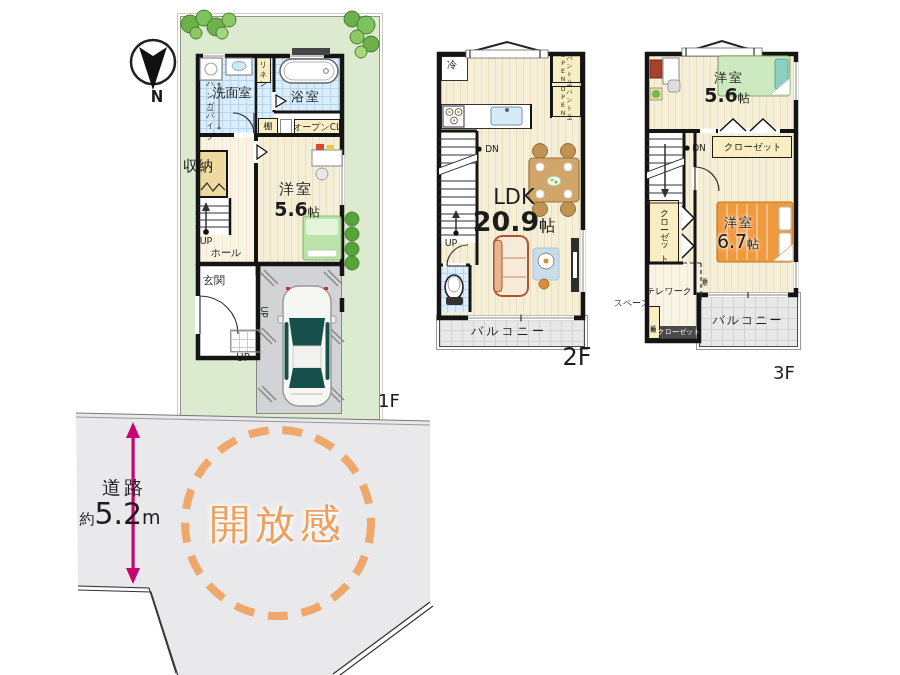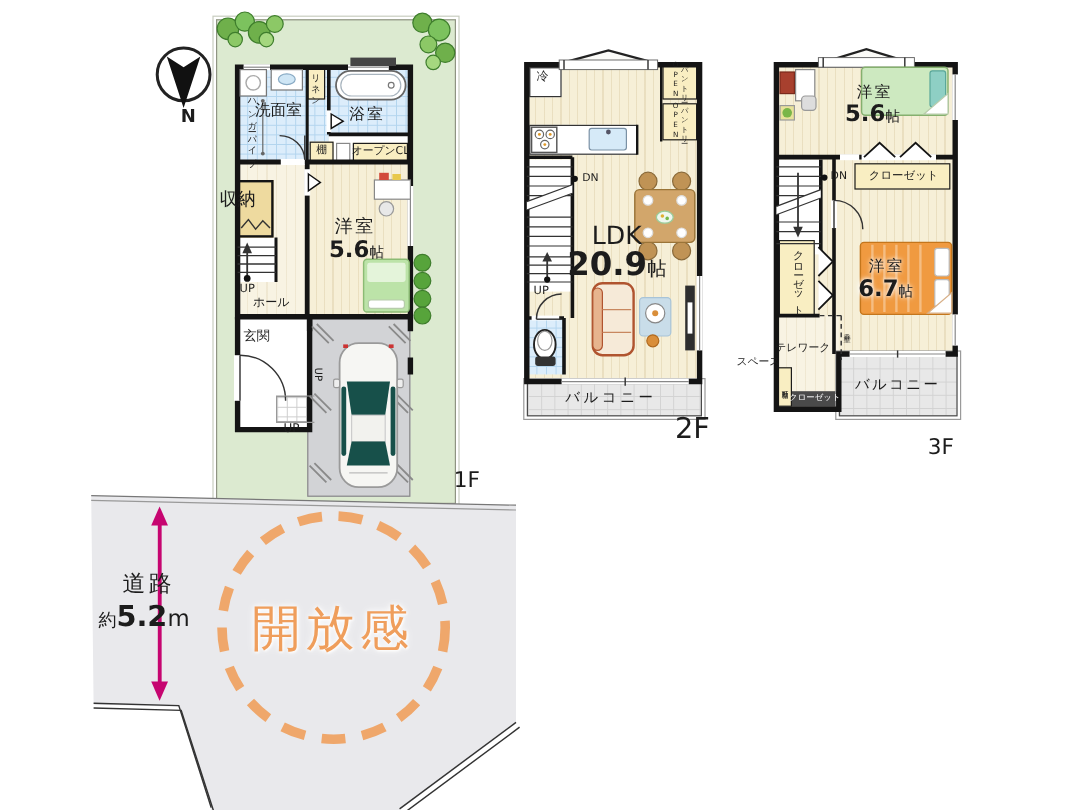--- a/index.html
+++ b/index.html
@@ -327,21 +327,21 @@
       <path d="M727,204 V260 M737,204 V260 M747,204 V260 M757,204 V260 M767,204 V260" stroke="rgba(255,255,255,.35)" stroke-width="2"></path>
       <rect x="779" y="207" width="12" height="23" rx="2" fill="#fff" stroke="#bbb" stroke-width="1"></rect>
       <rect x="779" y="233" width="12" height="23" rx="2" fill="#fff" stroke="#bbb" stroke-width="1"></rect>
       <polygon points="793,261 773,261 793,244" fill="#fff" stroke="#d8b088" stroke-width="1"></polygon>
     </g>
   </svg>
 
   <div class="lbl" style="left:157px;top:97px;font-size:15px;font-weight:600">N</div>
   <div class="lbl" style="left:124px;top:487px;font-size:19px;letter-spacing:3px">道路</div>
   <div class="lbl" style="left:120px;top:514px">
-    <span style="font-size:15px">約</span><span style="font-size:24px;font-weight:700">5.2</span><span style="font-size:19px">m</span>
+    <span style="font-size:15px">約</span><span style="font-size:30px;font-weight:400">5.2</span><span style="font-size:19px">m</span>
   </div>
   <div class="lbl" style="left:277px;top:524px;font-size:41px;font-weight:400;letter-spacing:4px;color:#ef9e5c;text-shadow:0 0 4px #fff,0 0 8px #fff,1px 1px 2px #fff">開放感</div>
 
   <div class="lbl" style="left:232px;top:92px;font-size:13px">洗面室</div>
   <div class="lbl" style="left:306px;top:96px;font-size:13px;letter-spacing:2px">浴室</div>
   <div class="lbl vt" style="left:263px;top:70px;font-size:7.5px">リネン</div>
   <div class="lbl vt" style="left:210px;top:106px;font-size:7.5px">ハンガーパイプ</div>
   <div class="lbl" style="left:268px;top:126px;font-size:9px">棚</div>
   <div class="lbl" style="left:317px;top:127px;font-size:9px">オープンCL</div>
   <div class="lbl" style="left:198px;top:166px;font-size:15px">収納</div>
@@ -376,21 +376,21 @@
 
   <div class="lbl" style="left:729px;top:77px;font-size:13px;letter-spacing:2px">洋室</div>
   <div class="lbl" style="left:727px;top:95px">
     <span style="font-size:19px;font-weight:600">5.6</span><span style="font-size:12px">帖</span>
   </div>
   <div class="lbl" style="left:753px;top:147px;font-size:9.5px">クローゼット</div>
   <div class="lbl" style="left:699px;top:148px;font-size:9px">DN</div>
   <div class="lbl vt" style="left:664px;top:231px;font-size:9px">クローゼット</div>
   <div class="lbl" style="left:739px;top:222px;font-size:13px;letter-spacing:2px;text-shadow:0 0 3px #fff,0 0 5px #fff">洋室</div>
   <div class="lbl" style="left:738px;top:241px;text-shadow:0 0 3px #fff,0 0 5px #fff">
-    <span style="font-size:19px;font-weight:700">6.7</span><span style="font-size:12px">帖</span>
+    <span style="font-size:19px;font-weight:400">6.7</span><span style="font-size:12px">帖</span>
   </div>
   <div class="lbl" style="left:669px;top:291px;font-size:9px">テレワーク</div>
   <div class="lbl" style="left:632px;top:303px;font-size:9px">スペース</div>
   <div class="lbl vt" style="left:653px;top:322px;font-size:5.5px">可動棚</div>
   <div class="lbl" style="left:679px;top:332px;font-size:7px;color:#fff">クローゼット</div>
   <div class="lbl vt" style="left:705px;top:274px;font-size:6px">垂壁</div>
   <div class="lbl" style="left:748px;top:320px;font-size:12px;letter-spacing:2px">バルコニー</div>
   <div class="lbl" style="left:784px;top:373px;font-size:18px">3F</div>
 
 </div>

